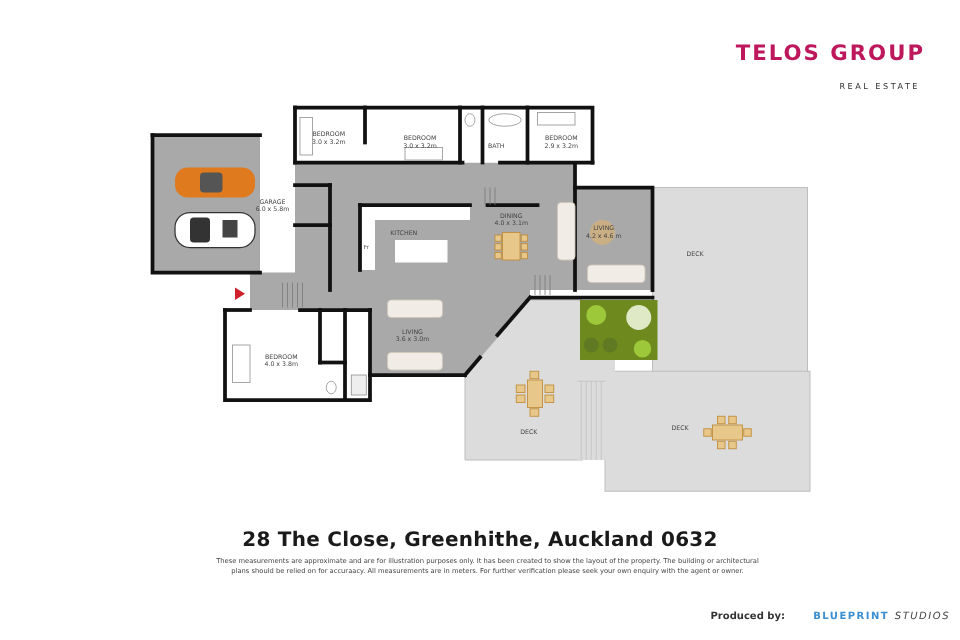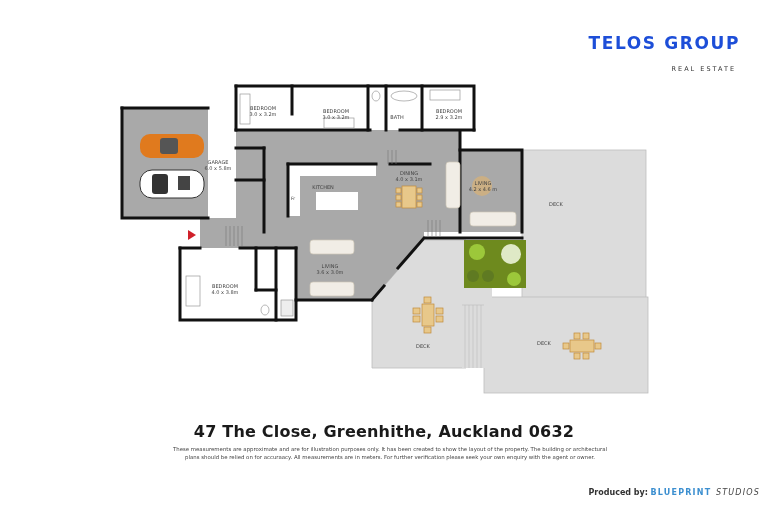--- a/index.html
+++ b/index.html
@@ -1,34 +1,34 @@
 <!DOCTYPE html>
 <html><head>
 <meta charset="utf-8">
 <style>
   * { box-sizing: border-box; margin: 0; padding: 0; }
   html, body { width: 768px; height: 512px; background: #ffffff; overflow: hidden; }
   body { position: relative; font-family: "DejaVu Sans", sans-serif; color: #222; }
 
   .logo { position: absolute; left: 586px; top: 34px; width: 154px; text-align: right; }
-  .logo-main { font-family: "DejaVu Sans", sans-serif; font-weight: bold; font-size: 17px; letter-spacing: 1.6px; color: #1d4ed8; line-height: 18px; }
+  .logo-main { font-family: "DejaVu Sans", sans-serif; font-weight: bold; font-size: 17px; letter-spacing: 1.6px; color: #be185d; line-height: 18px; }
   .logo-sub { font-family: "DejaVu Sans", sans-serif; font-size: 6.5px; letter-spacing: 2px; color: #333; margin-top: 13px; padding-right: 4px; }
 
   .plan { position: absolute; left: 0; top: 0; width: 768px; height: 420px; }
   .plan svg { position: absolute; left: 0; top: 0; }
 
   .room-label { position: absolute; font-family: "DejaVu Sans", sans-serif; font-size: 5px; color: #444; text-align: center; line-height: 6px; white-space: nowrap; transform: translateX(-50%); }
   .room-label .dim { display: block; }
 
   .address { position: absolute; left: 0; width: 768px; top: 422px; text-align: center; font-family: "DejaVu Sans", sans-serif; font-weight: bold; font-size: 16px; color: #1a1a1a; letter-spacing: 0.2px; }
   .disclaimer { position: absolute; left: 150px; width: 480px; top: 445px; text-align: center; font-family: "DejaVu Sans", sans-serif; font-size: 5.4px; color: #444; line-height: 8px; }
 
   .producer { position: absolute; right: 8px; top: 488px; font-family: "DejaVu Sans", sans-serif; font-size: 8px; color: #333; white-space: nowrap; }
   .producer .p-label { font-weight: bold; color: #333; }
-  .producer .p-brand { font-weight: bold; letter-spacing: 1.2px; margin-left: 0; }
+  .producer .p-brand { font-weight: bold; letter-spacing: 1.2px; margin-left: 20px; }
   .producer .p-studio { letter-spacing: 1.2px; color: #444; margin-left: 2px; font-style: italic; }
 </style>
 </head>
 <body>
 
 <div class="logo">
   <div class="logo-main">TELOS GROUP</div>
   <div class="logo-sub">REAL ESTATE</div>
 </div>
 
@@ -214,21 +214,21 @@
     <span>LIVING</span><span class="dim">3.6 x 3.0m</span>
   </div>
   <div class="room-label" style="left:423px;top:343px;">
     <span>DECK</span>
   </div>
   <div class="room-label" style="left:544px;top:340px;">
     <span>DECK</span>
   </div>
 </div>
 
-<div class="address">47 The Close, Greenhithe, Auckland 0632</div>
+<div class="address">28 The Close, Greenhithe, Auckland 0632</div>
 <div class="disclaimer">
   <div>These measurements are approximate and are for illustration purposes only. It has been created to show the layout of the property. The building or architectural</div>
   <div>plans should be relied on for accuraacy. All measurements are in meters. For further verification please seek your own enquiry with the agent or owner.</div>
 </div>
 <div class="producer">
   <span class="p-label">Produced by:</span>
   <span class="p-brand" style="color:#3c8fd0;">BLUEPRINT</span>
   <span class="p-studio">STUDIOS</span>
 </div>
 

